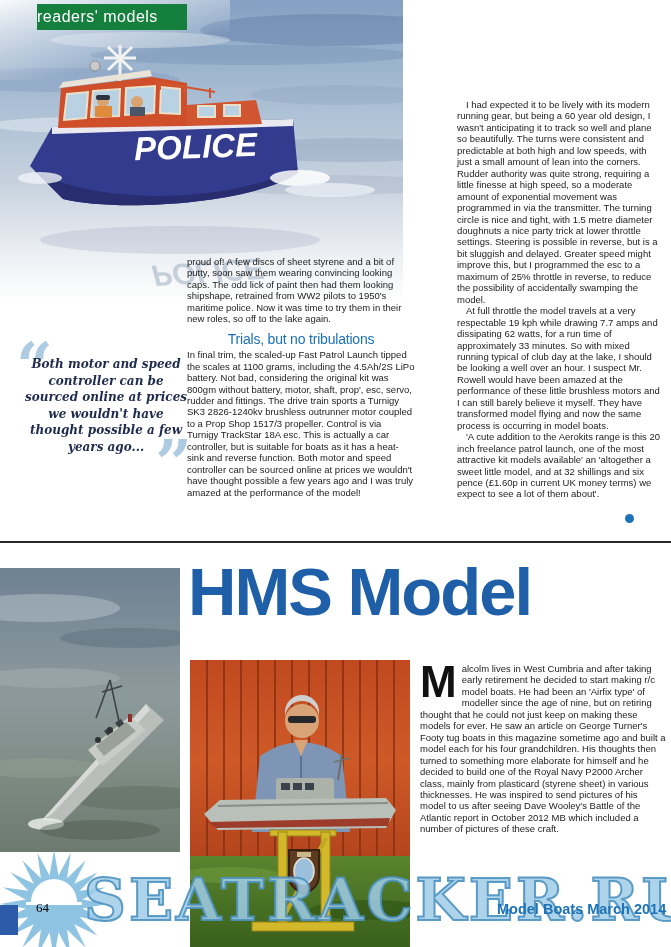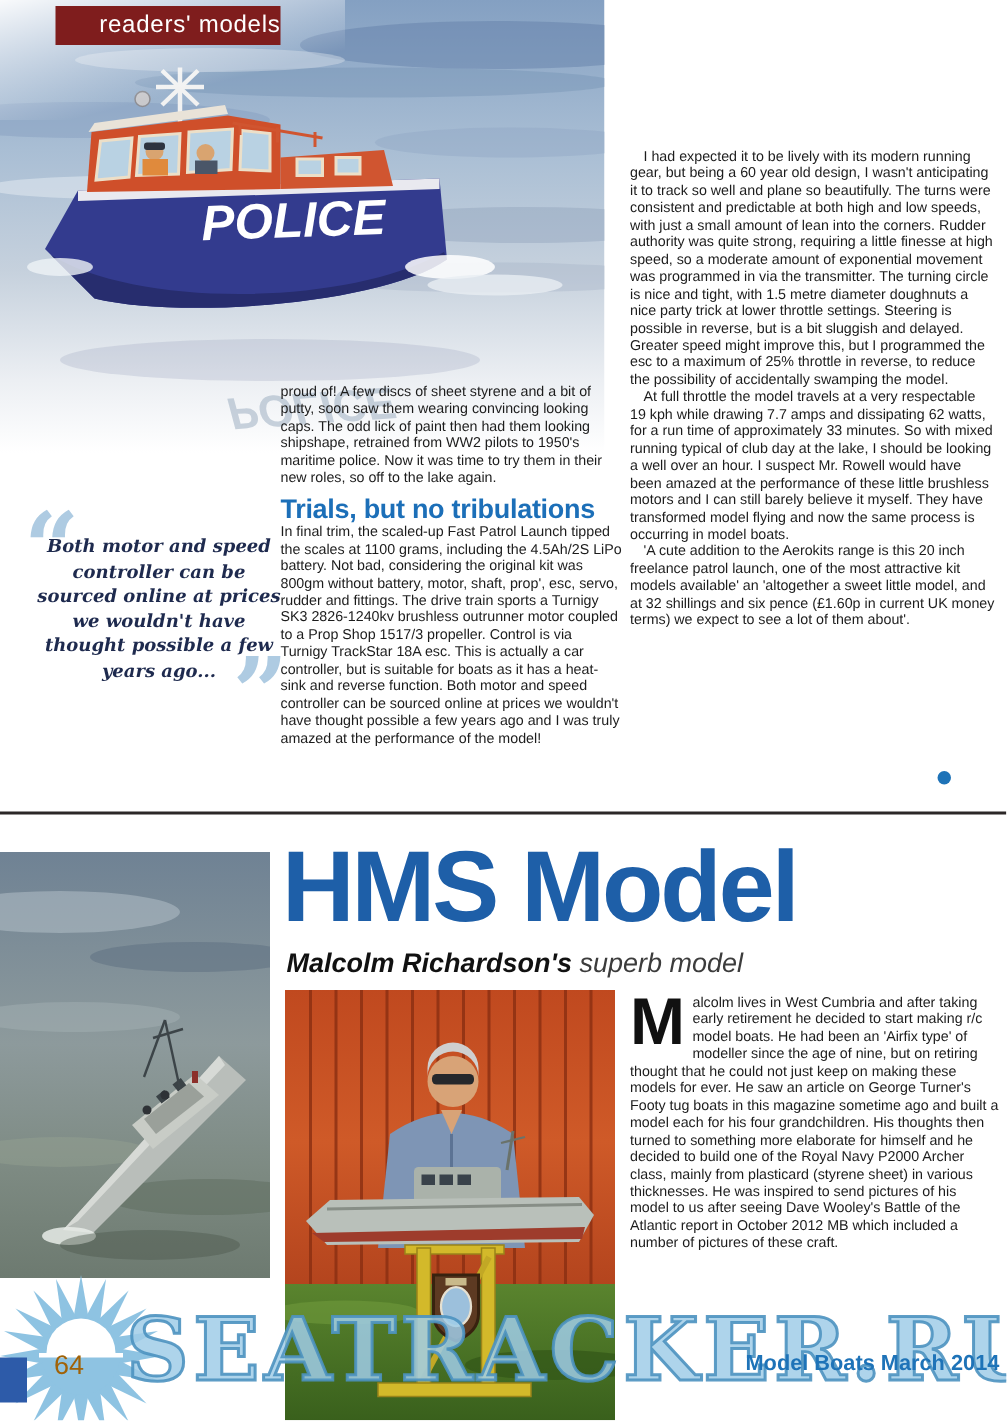--- a/index.html
+++ b/index.html
@@ -1,32 +1,32 @@
 <!DOCTYPE html>
 <html><head>
 <meta charset="utf-8">
 <style>
   html,body{margin:0;padding:0;background:#fff;}
   .page{position:relative;width:671px;height:947px;background:#fff;overflow:hidden;
         font-family:"Liberation Sans",sans-serif;color:#1c1c1c;}
   .abs{position:absolute;}
 
   
-  .banner{left:37px;top:4px;width:150px;height:26px;background:#7f1d1d;color:#fff;
-          font-size:16px;line-height:26px;text-align:right;letter-spacing:.5px;z-index:6;}
+  .banner{left:37px;top:4px;width:150px;height:26px;background:#15803d;color:#fff;
+          font-size:16px;line-height:26px;text-align:left;letter-spacing:.5px;z-index:6;}
 
   
   .photo{z-index:1;}
   .photo svg{display:block;}
 
   
   .col{font-size:9.5px;line-height:11.45px;z-index:20;}
   .col p{margin:0;}
-  .col p.indent{text-indent:9px;}
-  .subhead{color:#1c6fb8;font-weight:bold;font-size:18px;margin:9px 0 4px 0;letter-spacing:-.2px;}
+  .col p.indent{text-indent:9px;margin-left:37px;}
+  .subhead{color:#1c6fb8;font-weight:normal;font-size:14px;margin:9px 0 4px 0;letter-spacing:-.2px;text-align:center;}
 
   .col-left1{left:187px;top:256px;width:228px;}
   .col-right1{left:420px;top:99px;width:243px;}
   .col-right2{left:420px;top:663px;width:246px;}
 
   
   .pullquote{left:22px;top:356px;width:168px;z-index:20;text-align:center;
              font-family:"DejaVu Serif",serif;font-style:italic;font-weight:bold;
              font-size:12px;line-height:16.5px;color:#1e2a4e;}
   .q-open,.q-close{position:absolute;font-family:"DejaVu Serif",serif;font-size:64px;
@@ -45,21 +45,21 @@
            margin:2px 5px 0 0;}
 
   .divider{left:0;top:541px;width:671px;height:2px;background:#2b2727;z-index:8;}
 
   
   .enddot{left:625px;top:514px;width:9px;height:9px;border-radius:50%;background:#1e73b8;z-index:21;}
 
   
   .corner-rect{left:0;top:905px;width:18px;height:30px;background:#2d5ba9;z-index:6;}
   .sunicon{left:0;top:848px;z-index:5;}
-  .pagenum{left:36px;top:900px;font-size:18px;color:#a16207;z-index:22;}
+  .pagenum{left:36px;top:900px;font-size:13px;color:#000000;z-index:22;font-family:Liberation Serif, serif;}
   .footer-mag{left:497px;top:901px;font-size:14.5px;font-weight:bold;color:#1e73b8;z-index:22;white-space:nowrap;}
 
   
   .watermark{left:84px;top:866px;font-family:"DejaVu Serif",serif;font-weight:bold;
              font-size:58px;letter-spacing:3px;color:rgba(160,204,231,0.85);
              -webkit-text-stroke:2px rgba(77,146,192,0.9);z-index:12;white-space:nowrap;}
 </style>
 </head>
 <body>
 
@@ -201,23 +201,20 @@
       <circle cx="98" cy="172" r="3" fill="#2e3236"></circle>
       <circle cx="110" cy="162" r="3" fill="#2e3236"></circle>
 
       <ellipse cx="46" cy="256" rx="18" ry="6" fill="#e8ece8" opacity="0.85"></ellipse>
 
       <ellipse cx="100" cy="262" rx="60" ry="10" fill="#4e584e" opacity="0.45"></ellipse>
     </svg>
   </div>
 
   <div class="abs title2">HMS Model</div>
-  <div class="abs byline">
-    <span class="b">Malcolm Richardson's</span><span class="r"> superb model</span>
-  </div>
 
   <div class="abs photo" style="left:190px;top:660px;">
     <svg width="220" height="287" viewBox="0 0 220 287">
       <defs>
         <linearGradient id="fence" x1="0" y1="0" x2="0" y2="1">
           <stop offset="0" stop-color="#c0491f"></stop>
           <stop offset="0.5" stop-color="#cf5a28"></stop>
           <stop offset="1" stop-color="#b2431d"></stop>
         </linearGradient>
         <linearGradient id="grass" x1="0" y1="0" x2="0" y2="1">

